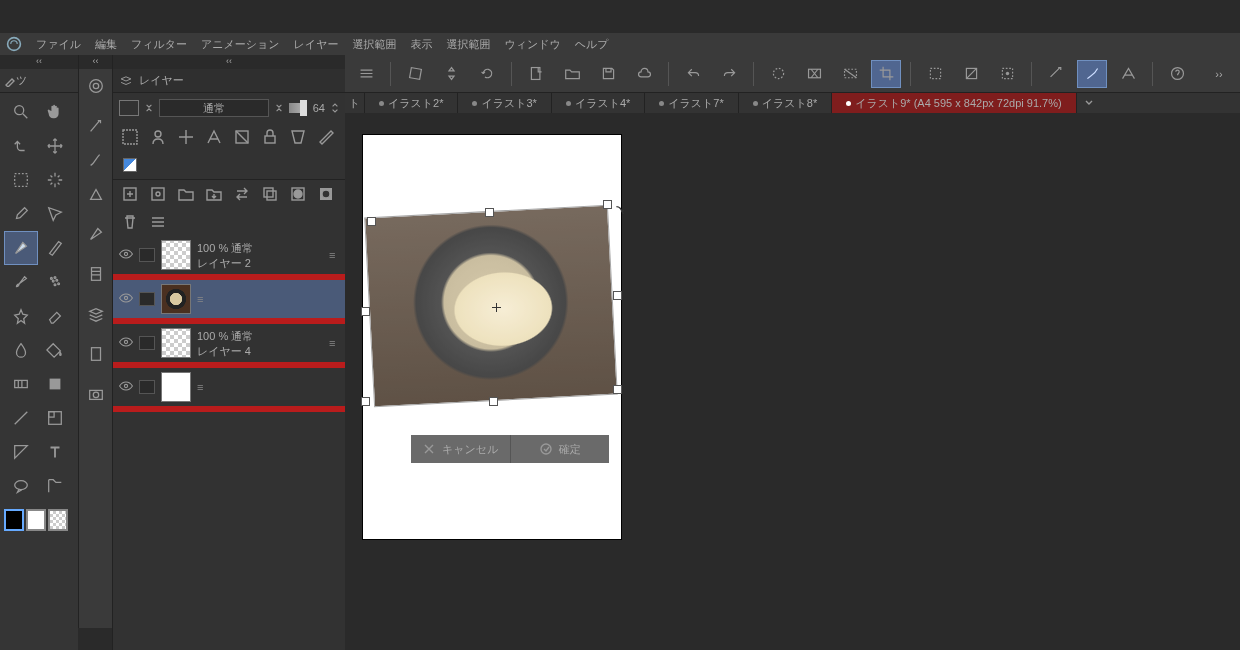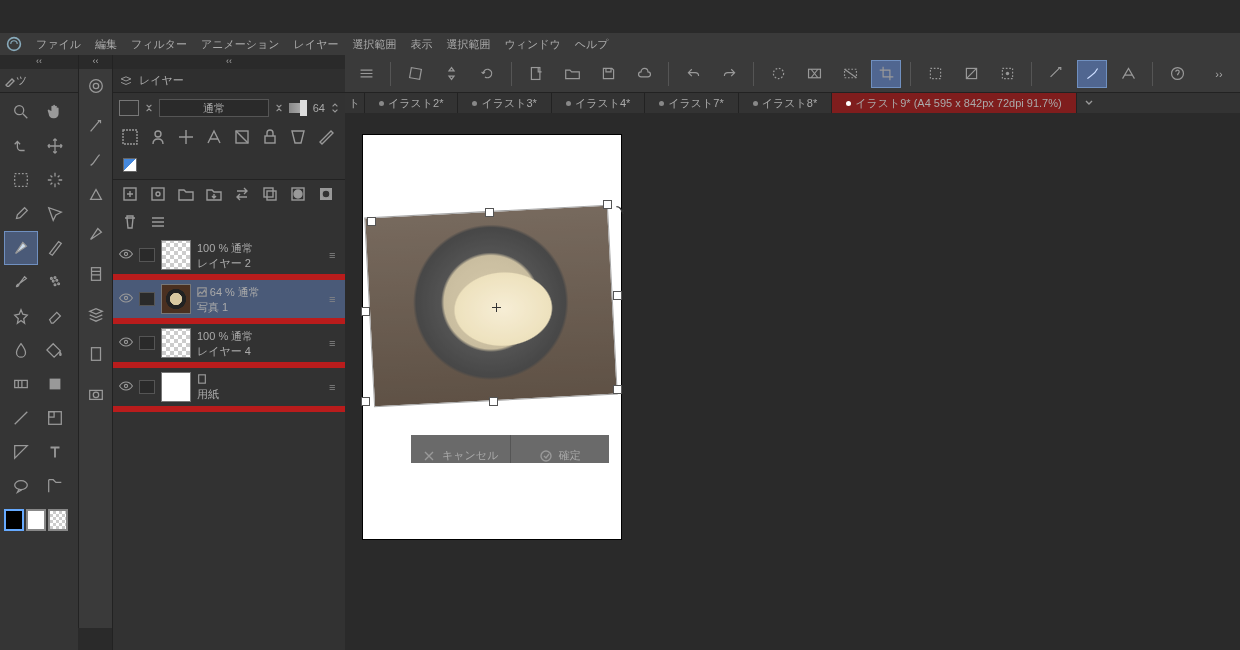--- a/index.html
+++ b/index.html
@@ -79,21 +79,21 @@
              linear-gradient(#4a3828 0%, #3a2818 50%, #2a1808 100%);
   border:1px solid #888;opacity:0.75;}
 .handle{position:absolute;width:9px;height:9px;background:#fff;border:1px solid #555;}
 .rotarrow{position:absolute;left:248px;top:68px;width:18px;height:18px;}
 .center-cross{position:absolute;left:129px;top:168px;width:9px;height:9px;}
 .center-cross:before,.center-cross:after{content:"";position:absolute;background:#333;}
 .center-cross:before{left:4px;top:0;width:1px;height:9px;}
 .center-cross:after{top:4px;left:0;height:1px;width:9px;}
 
 .confirmbox{position:absolute;left:48px;top:300px;width:198px;height:28px;background:#6a6a6a;display:flex;}
-.confirmbox .half{flex:1;display:flex;align-items:flex-end;justify-content:center;gap:6px;color:#ddd;font-size:10px;cursor:pointer;}
+.confirmbox .half{flex:1;display:flex;align-items:center;justify-content:center;gap:6px;color:#ddd;font-size:10px;cursor:pointer;}
 .confirmbox .half:first-child{border-right:1px solid #555;}
 
 svg{stroke:#999;fill:none;stroke-width:1.4;}
 .fillicon{fill:#999;stroke:none;}
 </style>
 </head>
 <body>
 
 <div class="menubar">
   <svg class="logo" viewBox="0 0 20 20">
@@ -470,27 +470,20 @@
         <div class="drag">≡</div>
       </div>
 
       <div class="layer sel">
         <div class="vis"><svg width="16" height="12" viewBox="0 0 20 14">
               <path d="M2 7s3-5 8-5 8 5 8 5-3 5-8 5-8-5-8-5z"></path>
               <circle cx="10" cy="7" r="2"></circle>
             </svg></div>
         <div class="lock"></div>
         <div class="thumb" style="background:radial-gradient(circle at 50% 50%,#d8c8a0 30%,#222 32% 50%,#4a3020 52%);"></div>
-        <div class="info">
-            <div class="l1"><svg width="10" height="10" style="vertical-align:-1px" viewBox="0 0 12 12">
-                <rect x="1" y="1" width="10" height="10"></rect>
-                <path d="M1 9l3-3 2 2 3-4 2 3"></path>
-              </svg> <span>64 %</span> <span>通常</span></div>
-            <div>写真 1</div>
-          </div>
         <div class="drag">≡</div>
       </div>
 
       <div class="layer">
         <div class="vis"><svg width="16" height="12" viewBox="0 0 20 14">
               <path d="M2 7s3-5 8-5 8 5 8 5-3 5-8 5-8-5-8-5z"></path>
               <circle cx="10" cy="7" r="2"></circle>
             </svg></div>
         <div class="lock"></div>
         <div class="thumb checker"></div>
@@ -501,26 +494,20 @@
         <div class="drag">≡</div>
       </div>
 
       <div class="layer">
         <div class="vis"><svg width="16" height="12" viewBox="0 0 20 14">
               <path d="M2 7s3-5 8-5 8 5 8 5-3 5-8 5-8-5-8-5z"></path>
               <circle cx="10" cy="7" r="2"></circle>
             </svg></div>
         <div class="lock"></div>
         <div class="thumb"></div>
-        <div class="info">
-            <div class="l1"><svg width="10" height="10" style="vertical-align:-1px" viewBox="0 0 12 12">
-                <rect x="2" y="1" width="8" height="10"></rect>
-              </svg></div>
-            <div>用紙</div>
-          </div>
         <div class="drag">≡</div>
       </div>
     </div>
   </div>
 
   <div class="canvasarea">
     <div class="cmdbar">
       <div class="cbtn">
           <svg viewBox="0 0 20 20">
             <path d="M3 6h14M3 10h14M3 14h14"></path>

